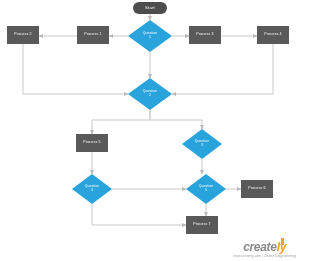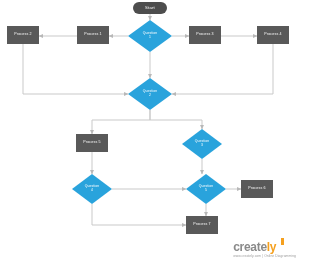--- a/index.html
+++ b/index.html
@@ -60,21 +60,22 @@
     font-size: 3.4px;
     color: #ffffff;
     line-height: 1.15;
     white-space: pre-line;
     letter-spacing: 0.1px;
   }
   .logo {
     position: absolute;
     right: 4px;
     bottom: 3px;
-    text-align: left;
+    text-align: center;
+    font-style: italic;
   }
   .logo-word {
     font-size: 12px;
     font-weight: bold;
     color: #f5a01e;
     letter-spacing: -0.3px;
     line-height: 1;
     white-space: nowrap;
   }
   .logo-word .c-grey { color: #8a8a8a; }

